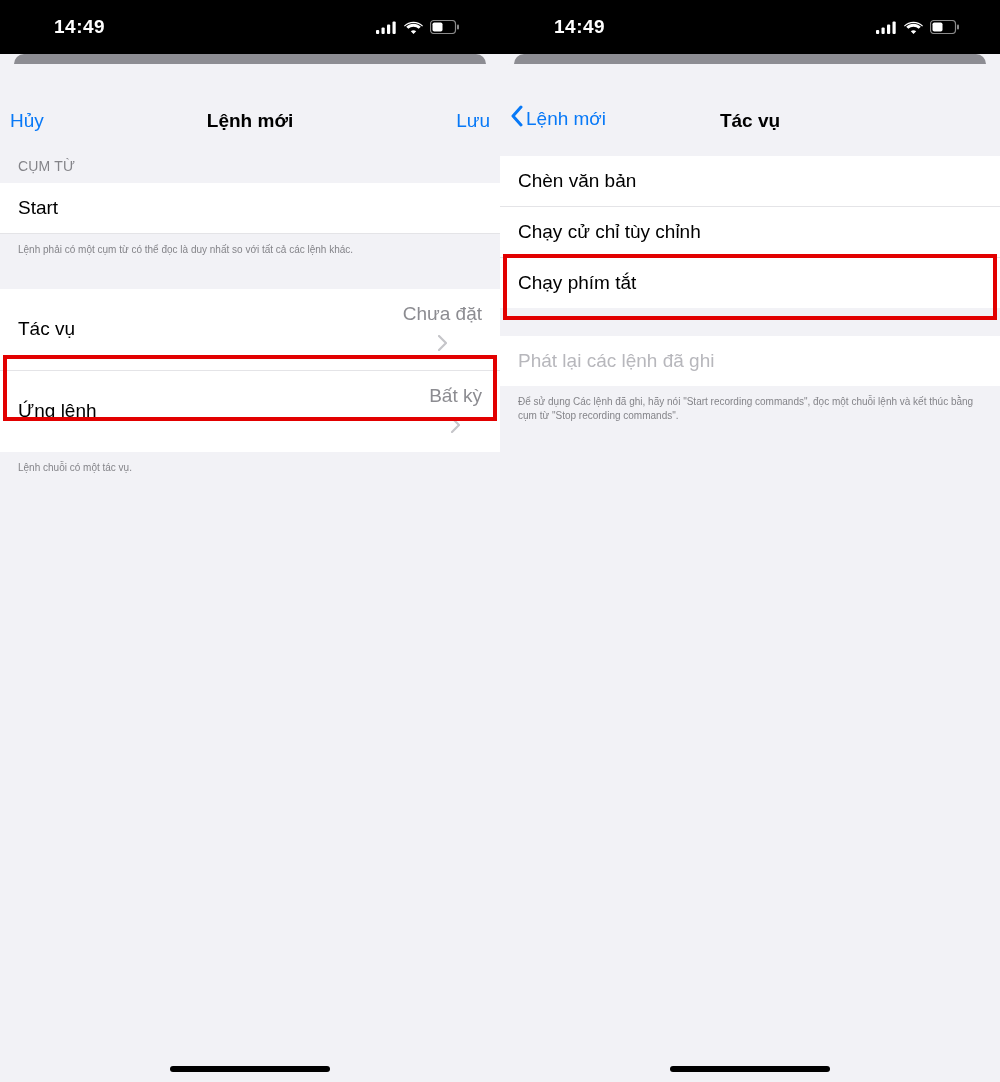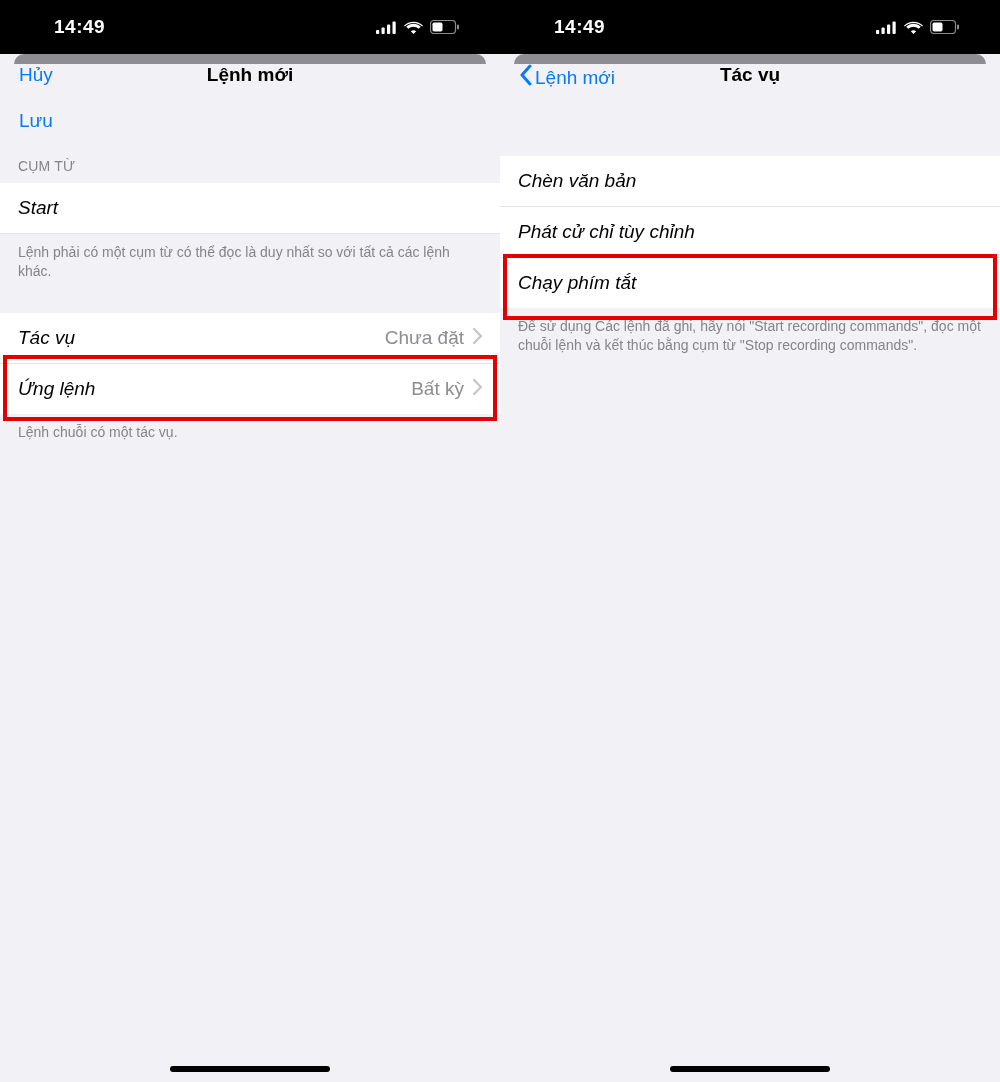--- a/index.html
+++ b/index.html
@@ -41,25 +41,24 @@
   .content {
     flex: 1;
     background: #f2f2f6;
     border-radius: 12px 12px 0 0;
     position: relative;
     overflow: hidden;
   }
   .nav {
     height: 68px;
     display: flex;
-    align-items: flex-start;
+    align-items: flex-end;
     justify-content: space-between;
-    padding: 0 19px;
+    padding: 0 10px;
     position: relative;
-    flex-direction: column;
   }
   .nav .left, .nav .right {
     color: #0879f7;
     font-size: 19px;
     cursor: pointer;
     display: flex;
     align-items: center;
   }
   .nav .left .back-chev { margin-right: 3px; }
   .nav .title {
@@ -73,37 +72,37 @@
 
   .section-header {
     color: #848489;
     font-size: 14px;
     padding: 26px 18px 9px 18px;
     text-transform: uppercase;
     letter-spacing: 0.2px;
   }
   .section-footer {
     color: #848489;
-    font-size: 14px;
+    font-size: 10px;
     padding: 9px 18px 0 18px;
     line-height: 1.35;
   }
   .row {
     background: #fff;
     padding: 14px 18px;
     display: flex;
     align-items: center;
     justify-content: space-between;
     font-size: 19px;
     color: #000;
     border-bottom: 1px solid #e4e4e7;
   }
   .row:last-child { border-bottom: none; }
-  .row .label { flex: 1; font-style: italic; }
-  .row .value { color: #8c8c91; display: flex; align-items: center; gap: 9px; }
+  .row .label { flex: 1; }
+  .row .value { color: #8c8c91; display: flex; align-items: center; gap: 9px; flex-direction: column; }
   .row.disabled .label { color: #b7b7bc; }
   .chev { color: #c5c5c9; }
   .group { margin-top: 0; }
   .spacer-top { height: 24px; }
 
   .highlight-red {
     border: 4px solid #e20000;
     position: absolute;
     pointer-events: none;
     z-index: 5;
@@ -236,25 +235,30 @@
       <span class="title">Tác vụ</span>
       <span class="right"></span>
     </div>
 
     <div class="spacer-top"></div>
     <div class="group">
       <div class="row">
         <span class="label">Chèn văn bản</span>
       </div>
       <div class="row">
-        <span class="label">Phát cử chỉ tùy chỉnh</span>
+        <span class="label">Chạy cử chỉ tùy chỉnh</span>
       </div>
       <div class="row">
         <span class="label">Chạy phím tắt</span>
       </div>
     </div>
 
+    <div class="group" style="margin-top:28px;">
+      <div class="row disabled">
+        <span class="label">Phát lại các lệnh đã ghi</span>
+      </div>
+    </div>
     <div class="section-footer">Để sử dụng Các lệnh đã ghi, hãy nói "Start recording commands", đọc một chuỗi lệnh và kết thúc bằng cụm từ "Stop recording commands".</div>
 
     <div class="home-indicator"></div>
   </div>
   <div class="highlight-red hl2"></div>
 </div>
 
 </body></html>

